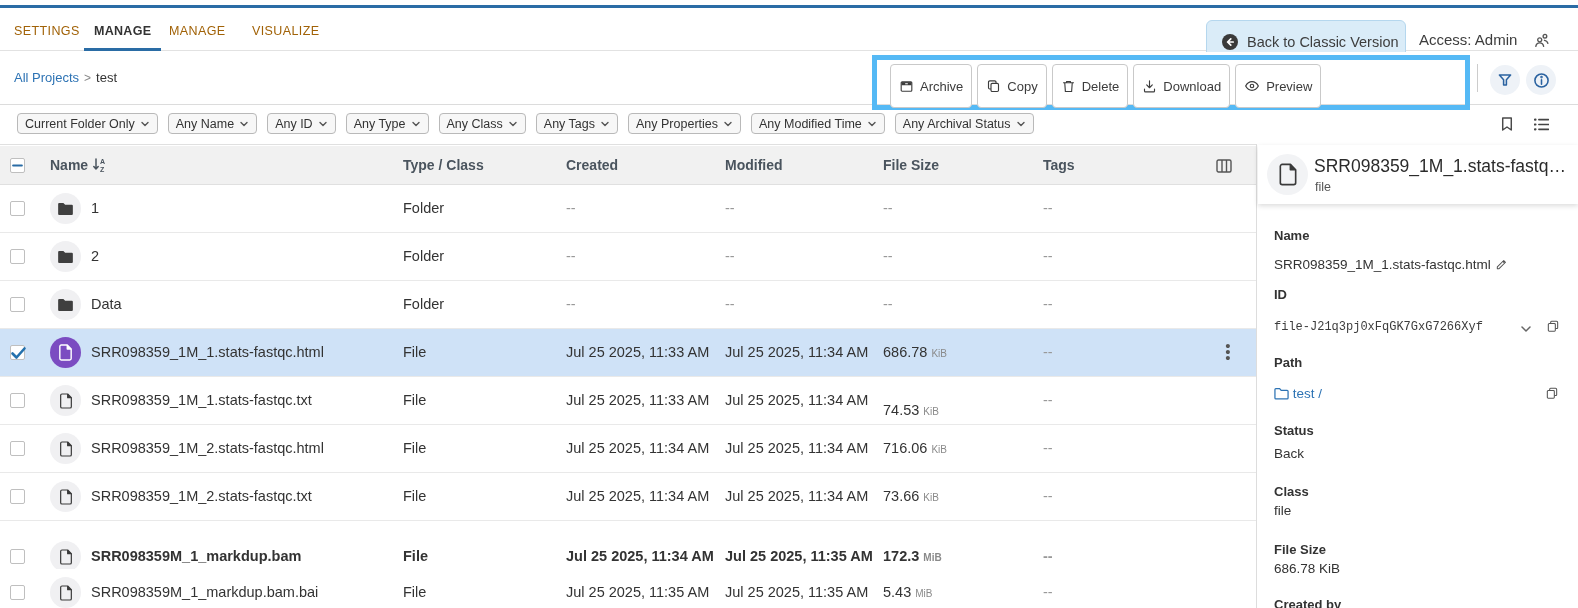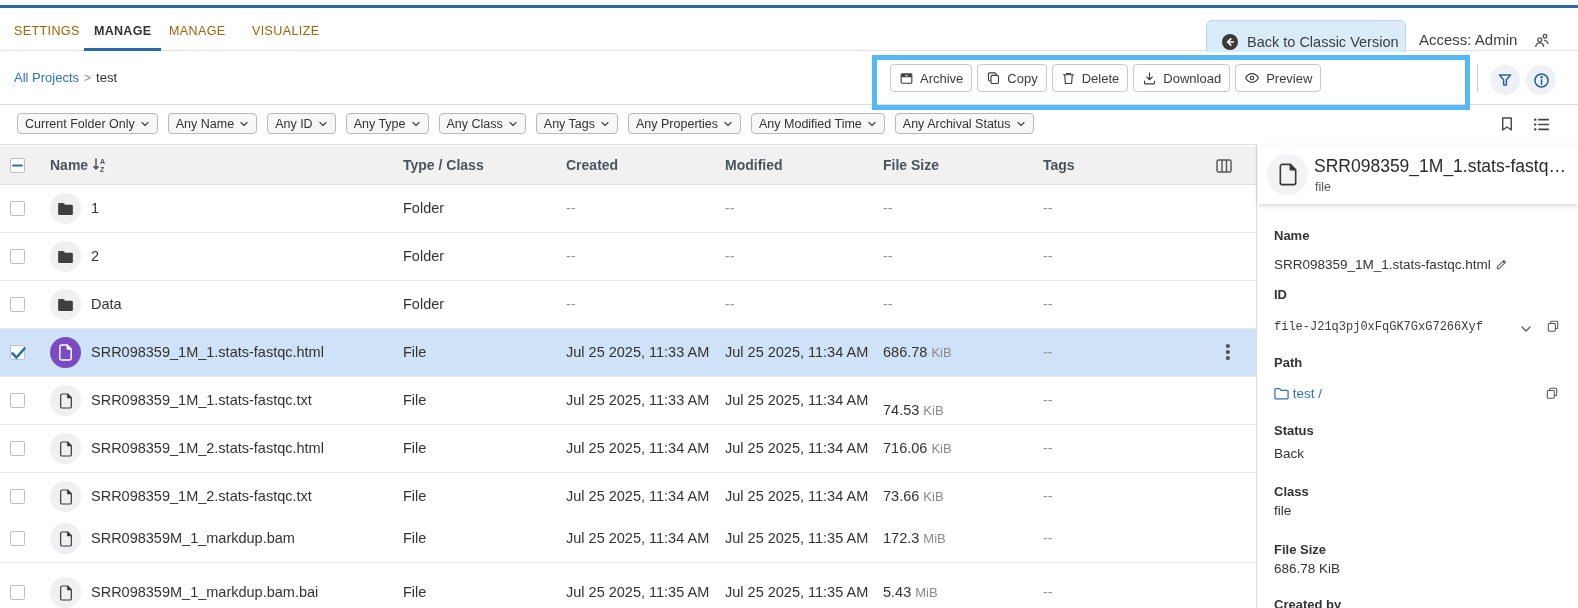--- a/index.html
+++ b/index.html
@@ -27,21 +27,21 @@
 
 
 #crumbrow { top:52px; left:0; width:1578px; height:53px; border-bottom:1px solid #dcdcdc; background:#fff; }
 #crumb { position:absolute; left:14px; top:0; height:52px; line-height:52px; font-size:13px; color:#888; }
 #crumb a { color:#2d73b4; text-decoration:none; }
 #crumb .cur { color:#333; }
 
 
 #toolbox { top:55px; left:872px; width:598px; height:55px; border:5px solid #55b9f5; background:transparent; }
 #toolbar { top:64px; left:890px; height:28px; display:flex; gap:5px; }
-.tbtn { height:28px; border:1px solid #c9c9c9; border-radius:4px; background:#fff; display:flex;
+.tbtn { height:44px; border:1px solid #c9c9c9; border-radius:4px; background:#fff; display:flex;
   align-items:center; padding:0 8px; font-size:13px; color:#3c3c3c; white-space:nowrap; }
 .tbtn svg { margin-right:6px; }
 #tooldiv { top:64px; left:1477px; width:1px; height:28px; background:#ccc; }
 .iconcirc { width:30px; height:30px; border-radius:50%; background:#eef2f7; display:flex; align-items:center;
   justify-content:center; }
 #funnel { top:65px; left:1490px; }
 #infoc { top:65px; left:1526px; }
 
 
 #pills { top:113px; left:17px; height:21px; display:flex; gap:10px; }
@@ -58,21 +58,21 @@
 .hcell { position:absolute; top:0; height:38px; line-height:38px; }
 .row { position:absolute; left:0; width:1257px; height:48px; border-bottom:1px solid #e9e9e9; background:#fff; }
 .row.sel { background:#cfe2f7; }
 .cell { position:absolute; top:0; height:47px; line-height:47px; font-size:14.5px; color:#333; white-space:nowrap; }
 .dash { color:#999; }
 .cb { position:absolute; left:10px; top:16px; width:15px; height:15px; border:1px solid #bfbfbf;
   border-radius:2px; background:#fff; }
 .icirc { position:absolute; left:50px; top:8px; width:31px; height:31px; border-radius:50%;
   background:#f0f0f2; display:flex; align-items:center; justify-content:center; }
 .icirc.purple { background:#7b4cc1; }
-.kib { font-size:13px; color:#8a8a8a; }
+.kib { font-size:10px; color:#8a8a8a; }
 #colicon { position:absolute; left:1216px; top:13px; }
 .dots { position:absolute; left:1218px; top:14px; width:20px; height:20px; color:#555; font-size:15px;
   letter-spacing:0; line-height:6px; text-align:center; }
 
 
 #panel { top:144px; left:1256px; width:322px; height:464px; background:#fff; border-left:1px solid #ddd; }
 #phead { position:absolute; top:1px; left:1px; width:320px; height:59px; background:#fff;
   box-shadow:0 2px 5px rgba(0,0,0,.14); }
 #pheadicon { position:absolute; left:9px; top:9px; width:41px; height:41px; border-radius:50%;
   background:#f2f3f5; display:flex; align-items:center; justify-content:center; }
@@ -315,21 +315,21 @@
             <path d="M12.5 1.5V7H18" fill="#3a3a3a" stroke-linejoin="round"></path>
           </svg>
         </div>
         <div class="cell" style="left:91px;">SRR098359_1M_2.stats-fastqc.txt</div>
         <div class="cell" style="left:403px;">File</div>
         <div class="cell" style="left:566px;">Jul 25 2025, 11:34 AM</div>
         <div class="cell" style="left:725px;">Jul 25 2025, 11:34 AM</div>
         <div class="cell" style="left:883px;">73.66 <span class="kib">KiB</span></div>
         <div class="cell dash" style="left:1043px;">--</div>
       </div>
-      <div class="row" style="top: 370px;">
+      <div class="row" style="top: 388px; font-weight: bold;">
         <div class="cb" style="position:absolute;"></div>
         <div class="icirc">
           <svg width="14" height="16" viewBox="0 0 20 24" fill="none" stroke="#3a3a3a" stroke-width="1.8">
             <path d="M12.5 1.5H4A2 2 0 0 0 2 3.5v17a2 2 0 0 0 2 2h12a2 2 0 0 0 2-2V7z" stroke-linejoin="round"></path>
             <path d="M12.5 1.5V7H18" fill="#3a3a3a" stroke-linejoin="round"></path>
           </svg>
         </div>
         <div class="cell" style="left:91px;">SRR098359M_1_markdup.bam</div>
         <div class="cell" style="left:403px;">File</div>
         <div class="cell" style="left:566px;">Jul 25 2025, 11:34 AM</div>

